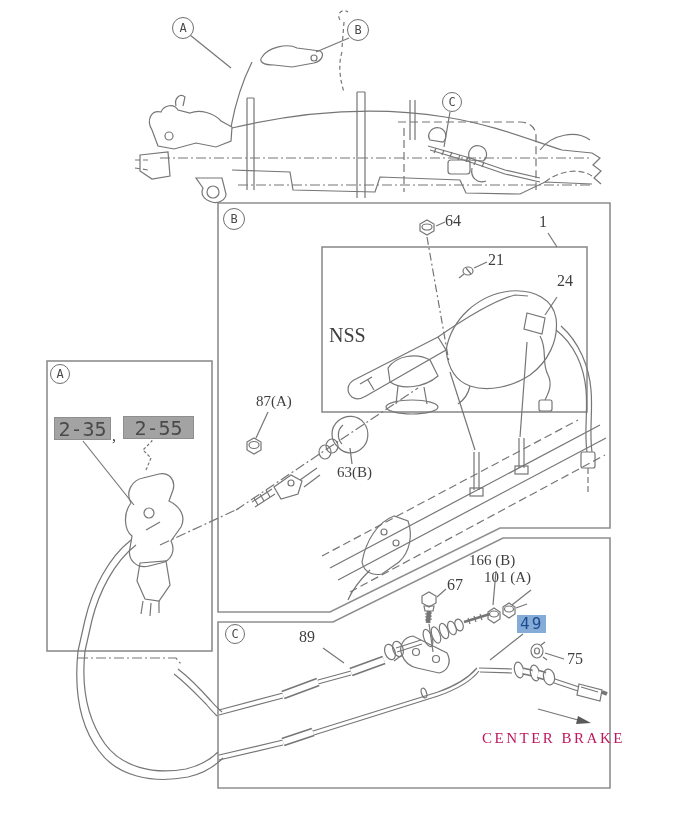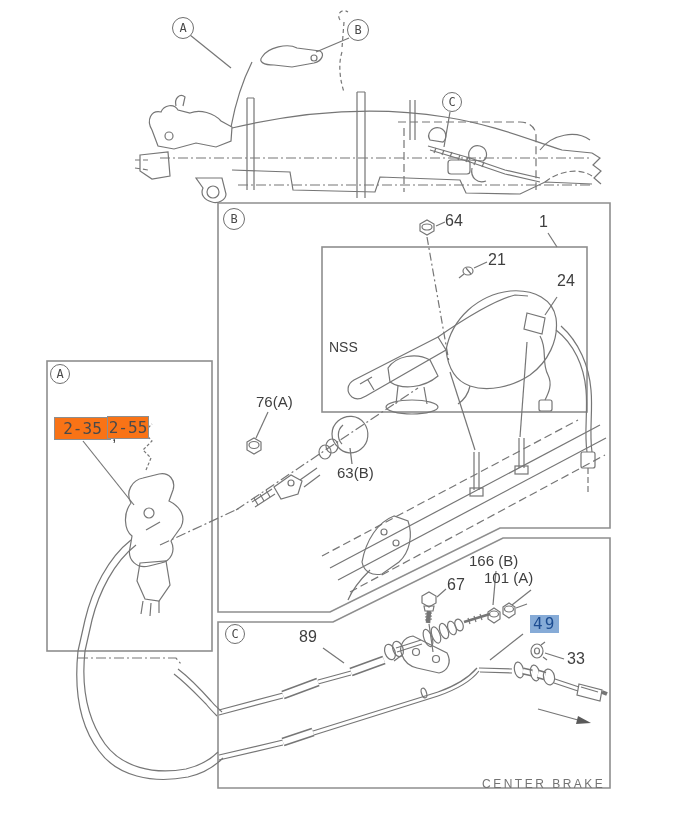--- a/index.html
+++ b/index.html
@@ -1,29 +1,29 @@
 <!DOCTYPE html>
 <html><head>
 <meta charset="utf-8">
 <style>
   html,body{margin:0;padding:0;background:#ffffff;}
   #stage{position:relative;width:673px;height:814px;background:#ffffff;overflow:hidden;
          font-family:"DejaVu Sans Mono","Liberation Mono",monospace;}
   svg{position:absolute;left:0;top:0;}
   .plabel{position:absolute;color:#3f3f3f;font-size:16px;line-height:1;white-space:pre;
-          font-family:Liberation Sans, sans-serif;}
+          font-family:Liberation Serif, serif;}
   .small{font-size:15px;}
   .callout{position:absolute;width:20px;height:20px;border:1.5px solid #6f6f6f;border-radius:50%;
            color:#4a4a4a;font-size:12px;display:flex;align-items:center;justify-content:center;
            box-sizing:border-box;background:#fff;}
-  .refbox{position:absolute;border:1.4px solid #8e8e8e;color:#4a4a4a;font-size:16px;
-          display:flex;align-items:center;justify-content:center;box-sizing:border-box;background:#f97316;}
+  .refbox{position:absolute;border:1.4px solid #8e8e8e;color:#4a4a4a;font-size:20px;
+          display:flex;align-items:center;justify-content:center;box-sizing:border-box;background:#a3a3a3;}
   .hl{position:absolute;background:#86abd7;color:#1d4d92;font-size:16px;padding:1px 3px;
-      letter-spacing:2px;line-height:1;margin-left:13px;}
-  .note{letter-spacing:2.5px;font-size:12px;color:#737373;margin-top:47px;}
+      letter-spacing:2px;line-height:1;}
+  .note{letter-spacing:2.5px;font-size:15px;color:#be185d;}
 </style>
 </head>
 <body>
 
 <div id="stage">
 
   <svg width="673" height="814" viewBox="0 0 673 814">
 
     <g stroke="#8e8e8e" stroke-width="1.6" fill="none">
       <rect x="47" y="361" width="165" height="290"></rect>
@@ -225,31 +225,31 @@
 
   <div class="callout" style="left:172px;top:17px;width:22px;height:22px">A</div>
   <div class="callout" style="left:347px;top:19px;width:22px;height:22px">B</div>
   <div class="callout" style="left:442px;top:92px">C</div>
   <div class="callout" style="left:223px;top:208px;width:22px;height:22px">B</div>
   <div class="callout" style="left:50px;top:364px">A</div>
   <div class="callout" style="left:225px;top:624px">C</div>
 
   <div class="refbox" style="left:54px;top:417px;width:57px;height:23px">2-35</div>
   <div class="plabel" style="left:112px;top:428px">,</div>
-  <div class="refbox" style="left:107px;top:416px;width:42px;height:23px">2-55</div>
+  <div class="refbox" style="left:123px;top:416px;width:71px;height:23px">2-55</div>
 
   <div class="plabel" style="left:445px;top:213px">64</div>
   <div class="plabel" style="left:539px;top:214px">1</div>
   <div class="plabel" style="left:488px;top:252px">21</div>
   <div class="plabel" style="left:557px;top:273px">24</div>
-  <div class="plabel" style="left:329px;top:340px;font-size:14px">NSS</div>
-  <div class="plabel small" style="left:256px;top:394px">76(A)</div>
+  <div class="plabel" style="left:329px;top:325px;font-size:20px">NSS</div>
+  <div class="plabel small" style="left:256px;top:394px">87(A)</div>
   <div class="plabel small" style="left:337px;top:465px">63(B)</div>
 
   <div class="plabel" style="left:447px;top:577px">67</div>
   <div class="plabel small" style="left:469px;top:553px">166 (B)</div>
   <div class="plabel small" style="left:484px;top:570px">101 (A)</div>
   <div class="plabel" style="left:299px;top:629px">89</div>
   <div class="hl" style="left:517px;top:615px">49</div>
-  <div class="plabel" style="left:567px;top:651px">33</div>
+  <div class="plabel" style="left:567px;top:651px">75</div>
   <div class="plabel note" style="left:482px;top:731px">CENTER BRAKE</div>
 
 </div>
 
 </body></html>

